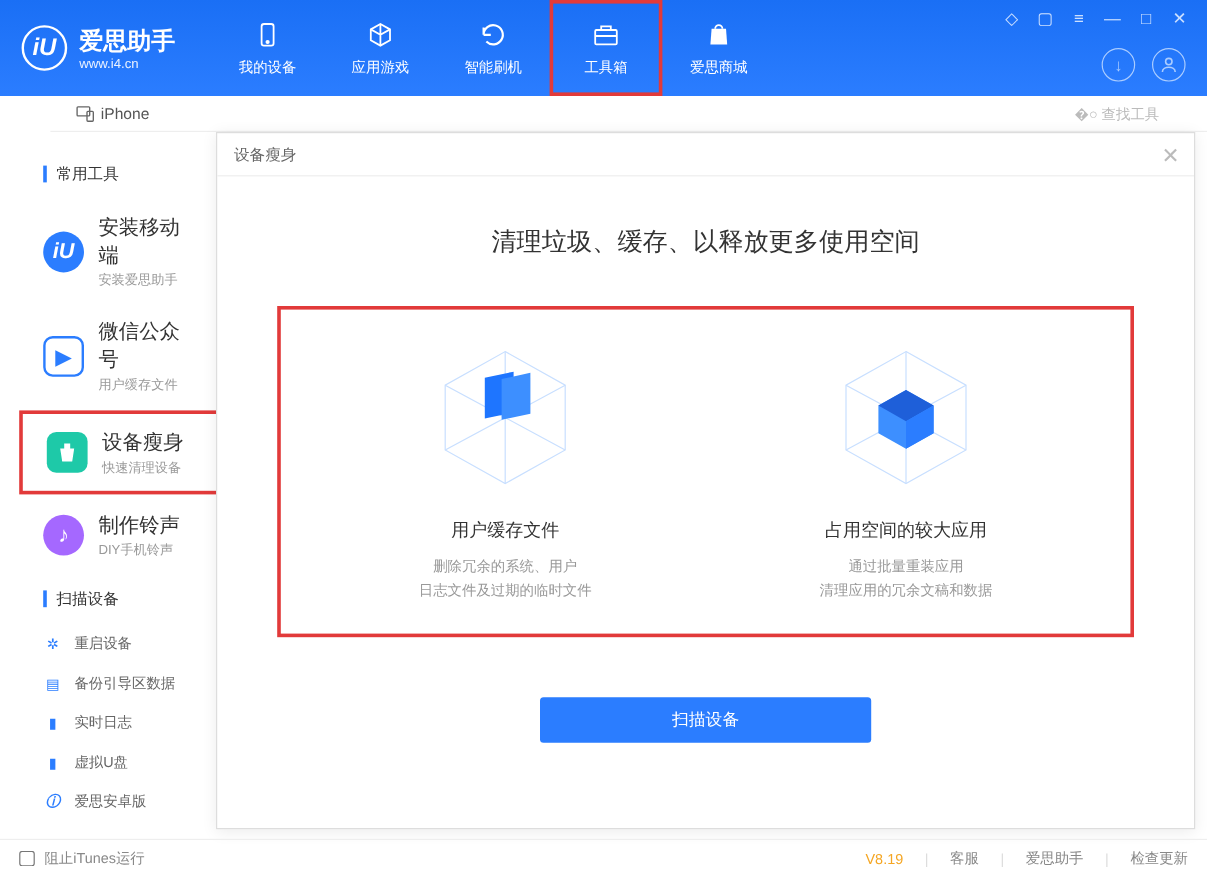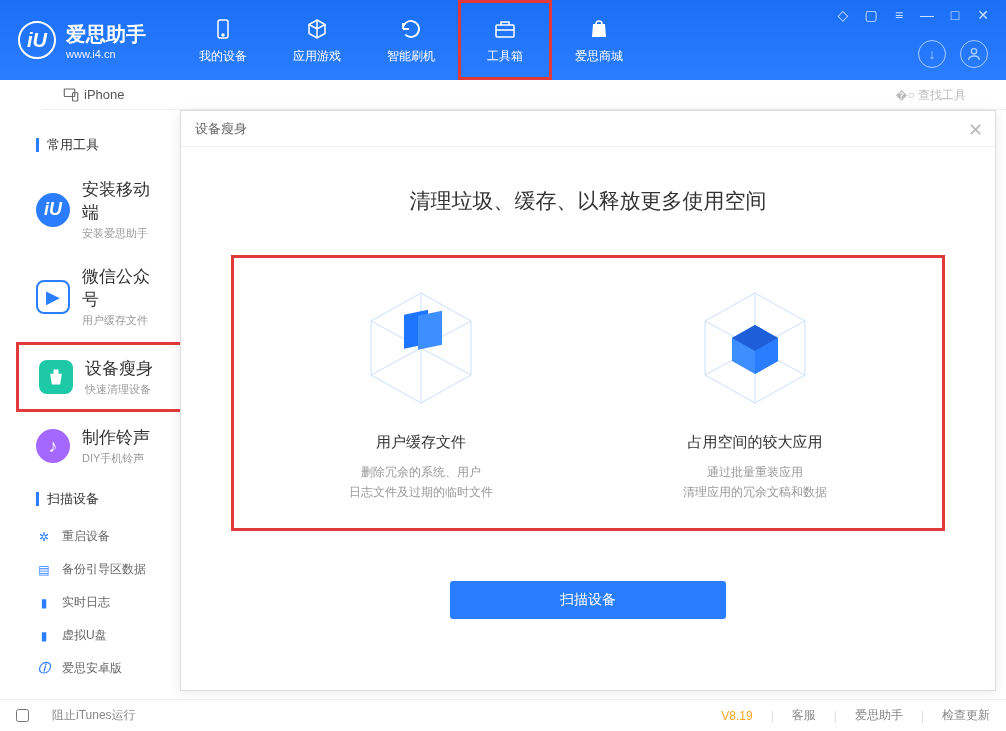--- a/index.html
+++ b/index.html
@@ -52,21 +52,21 @@
     .option-area { border: 3px solid #e23a3a; padding: 25px 20px; display: flex; justify-content: space-around; }
     .option-card { width: 280px; }
     .option-icon { width: 130px; height: 130px; margin: 0 auto 20px; position: relative; }
     .cube-wrap { width: 100%; height: 100%; display: flex; align-items: center; justify-content: center; }
     .option-title { font-size: 15px; color: #333; font-weight: 500; margin-bottom: 10px; }
     .option-desc { font-size: 12px; color: #999; line-height: 1.7; }
     
     .scan-btn { width: 276px; height: 38px; background: #2b7dff; color: #fff; border: none; border-radius: 3px; font-size: 14px; margin-top: 50px; cursor: pointer; }
     
     .footer { position: absolute; bottom: 0; left: 0; right: 0; height: 32px; border-top: 1px solid #eee; display: flex; align-items: center; padding: 0 16px; font-size: 12px; color: #888; }
-    .footer-check { display: flex; align-items: center; gap: 23px; }
+    .footer-check { display: flex; align-items: center; gap: 8px; }
     .footer-right { margin-left: auto; display: flex; align-items: center; gap: 18px; }
     .footer-sep { color: #ddd; }
   </style>
 </head>
 <body>
 
 <div class="header">
   <div class="logo-area">
     <div class="logo-circle">iU</div>
     <div class="logo-text">

